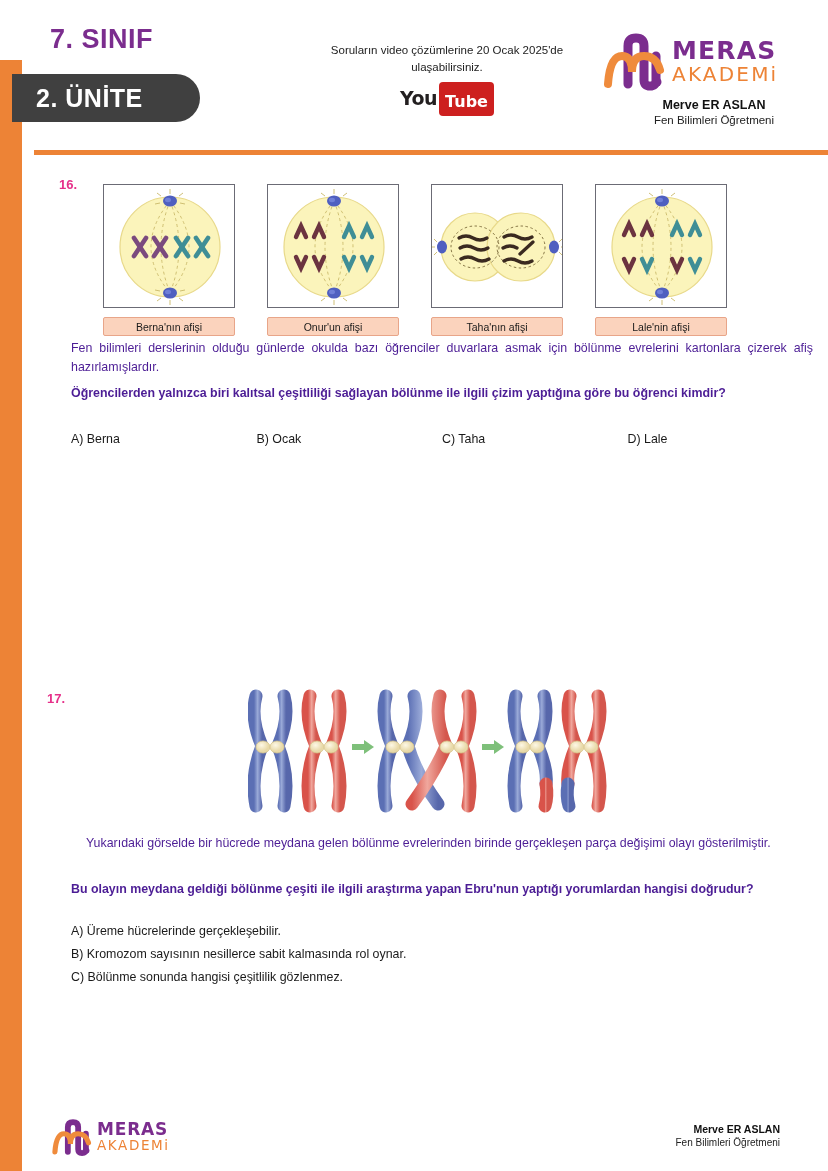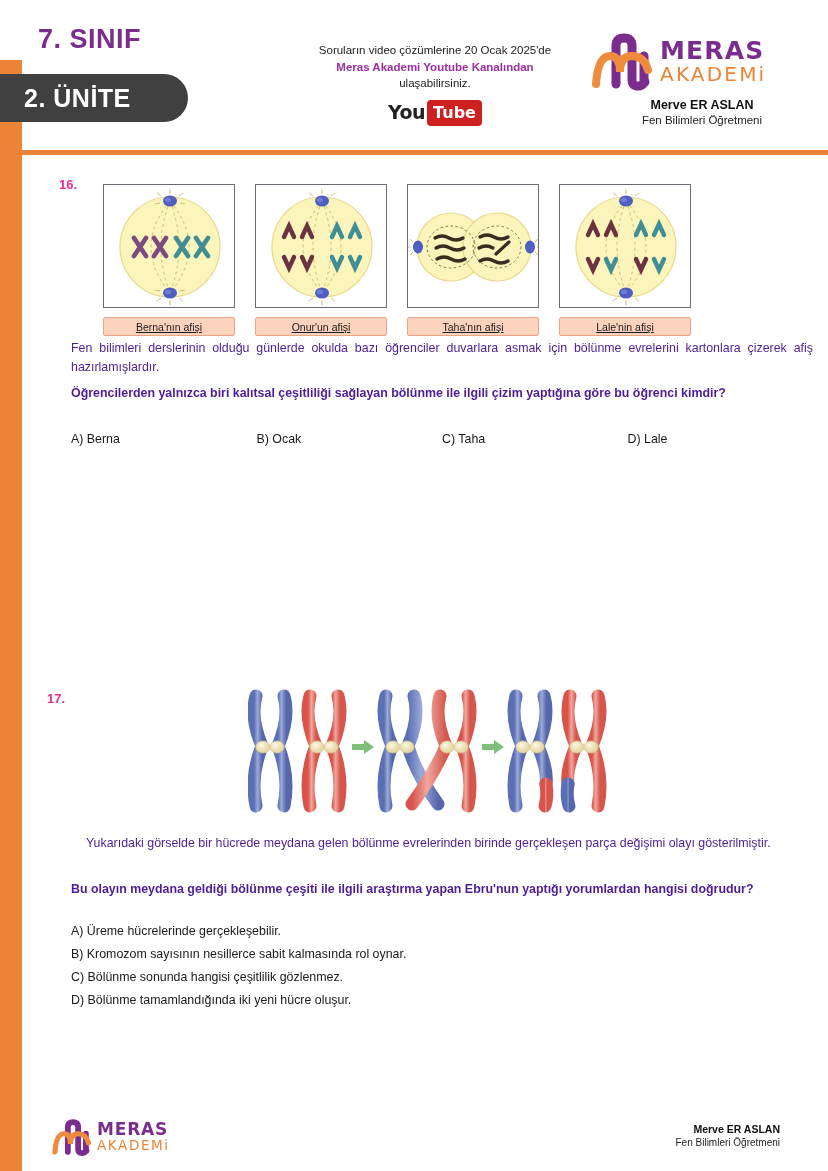--- a/index.html
+++ b/index.html
@@ -22,21 +22,21 @@
     left: 0;
     top: 60px;
     width: 22px;
     height: 1111px;
     background: #ed8336;
   }
 
   
   .header {
     position: absolute;
-    left: 0; top: 0;
+    left: 12px; top: 0;
     width: 790px;
     height: 155px;
   }
   .class-title {
     position: absolute;
     left: 38px; top: 24px;
     font-size: 27px;
     font-weight: bold;
     color: #7b2d8e;
     letter-spacing: 0.5px;
@@ -85,21 +85,21 @@
     color: #231f20;
     letter-spacing: -0.5px;
     font-family: "DejaVu Sans", sans-serif;
   }
   .yt-tube {
     background: #cd201f;
     color: #ffffff;
     font-size: 16px;
     font-weight: bold;
     border-radius: 4px;
-    padding: 1px 6px 2px;
+    padding: 8px 6px 2px;
     font-family: "DejaVu Sans", sans-serif;
   }
 
   
   .brand {
     position: absolute;
     left: 592px; top: 30px;
     width: 220px;
   }
   .brand-row {
@@ -172,22 +172,21 @@
     position: absolute;
     font-size: 12.4px;
     line-height: 1.85;
   }
 
   
   .poster-row {
     position: absolute;
     left: 103px; top: 184px;
     display: flex;
-    gap: 20px;
-    text-decoration: underline;
+    gap: 32px;
   }
   .poster { width: 132px; }
   .poster-frame {
     width: 132px;
     height: 124px;
     border: 1px solid #6b6b75;
     background: #ffffff;
     box-sizing: border-box;
     overflow: hidden;
   }
@@ -265,21 +264,20 @@
 <div class="left-rail"></div>
 
 <div class="header">
 
   <div class="class-title">7. SINIF</div>
 
   <div class="unit-badge">2. ÜNİTE</div>
 
   <div class="promo">
     <div class="promo-line">Soruların video çözümlerine 20 Ocak 2025'de</div>
-    <div class="promo-line accent">Meras Akademi Youtube Kanalından</div>
     <div class="promo-line">ulaşabilirsiniz.</div>
     <div class="yt-badge">
       <span class="yt-you">You</span>
       <span class="yt-tube">Tube</span>
     </div>
   </div>
 
   <div class="brand">
     <div class="brand-row">
       <svg class="brand-mark" viewBox="0 0 64 62">
@@ -586,21 +584,20 @@
 </div>
 
 <div class="qtext" style="left:86px; top:834px; width:742px;">Yukarıdaki görselde bir hücrede meydana gelen bölünme evrelerinden birinde gerçekleşen parça değişimi olayı gösterilmiştir.</div>
 
 <div class="qtext bold" style="left:71px; top:880px; width:742px;">Bu olayın meydana geldiği bölünme çeşiti ile ilgili araştırma yapan Ebru'nun yaptığı yorumlardan hangisi doğrudur?</div>
 
 <div class="opt-stack" style="left:71px; top:920px; width:742px;">
   <div>A) Üreme hücrelerinde gerçekleşebilir.</div>
   <div>B) Kromozom sayısının nesillerce sabit kalmasında rol oynar.</div>
   <div>C) Bölünme sonunda hangisi çeşitlilik gözlenmez.</div>
-  <div>D) Bölünme tamamlandığında iki yeni hücre oluşur.</div>
 </div>
 
 <div class="footer">
   <div class="footer-brand">
     <svg class="footer-mark" viewBox="0 0 64 62">
       <path d="M24 54 L24 16 Q24 8 32 8 Q40 8 40 16 L40 50 Q40 56 46 56 Q52 56 52 50 L52 26" fill="none" stroke="#7b2d8e" stroke-width="9" stroke-linecap="round"></path>
       <path d="M4 54 Q6 26 18 26 Q28 26 28 42 Q28 26 40 26 Q52 26 56 40" fill="none" stroke="#ef8b3c" stroke-width="8" stroke-linecap="round"></path>
       <circle cx="53" cy="52" r="4.5" fill="#7b2d8e"></circle>
     </svg>
     <div>

